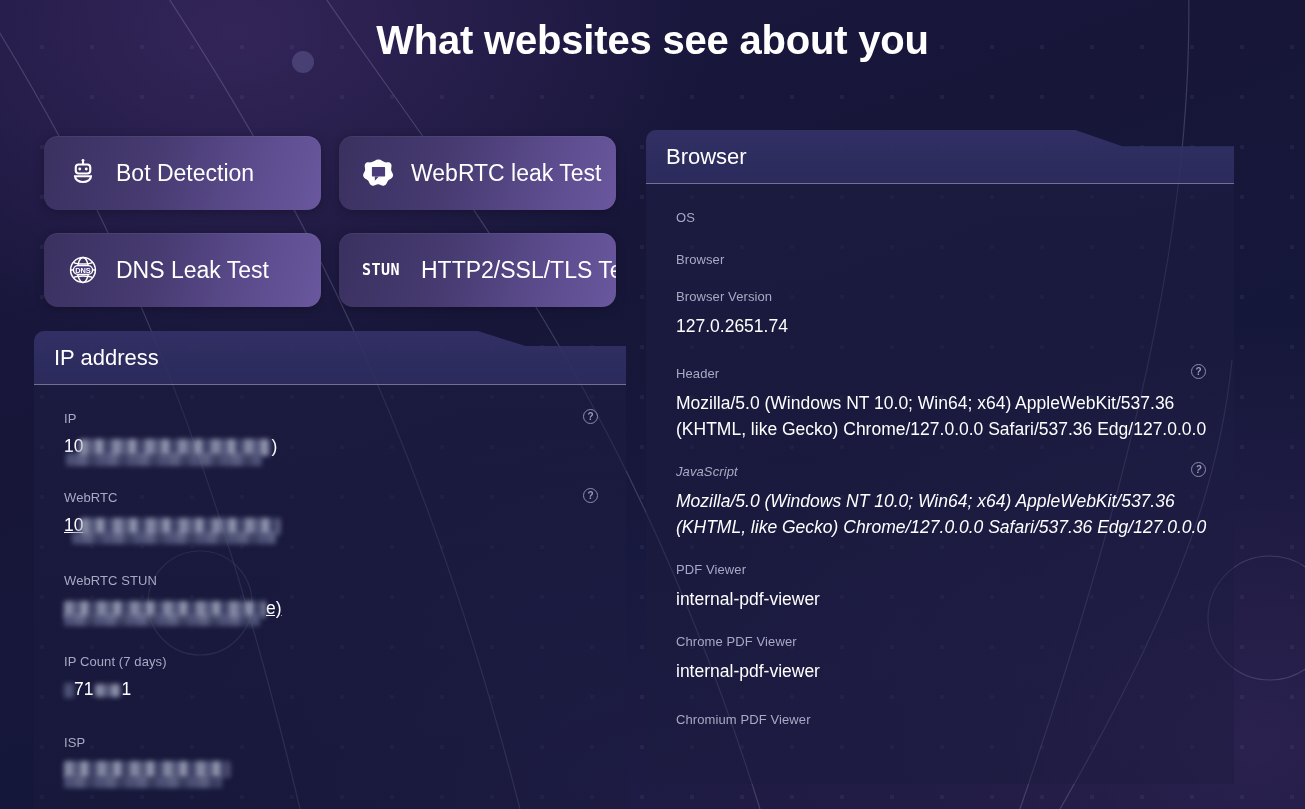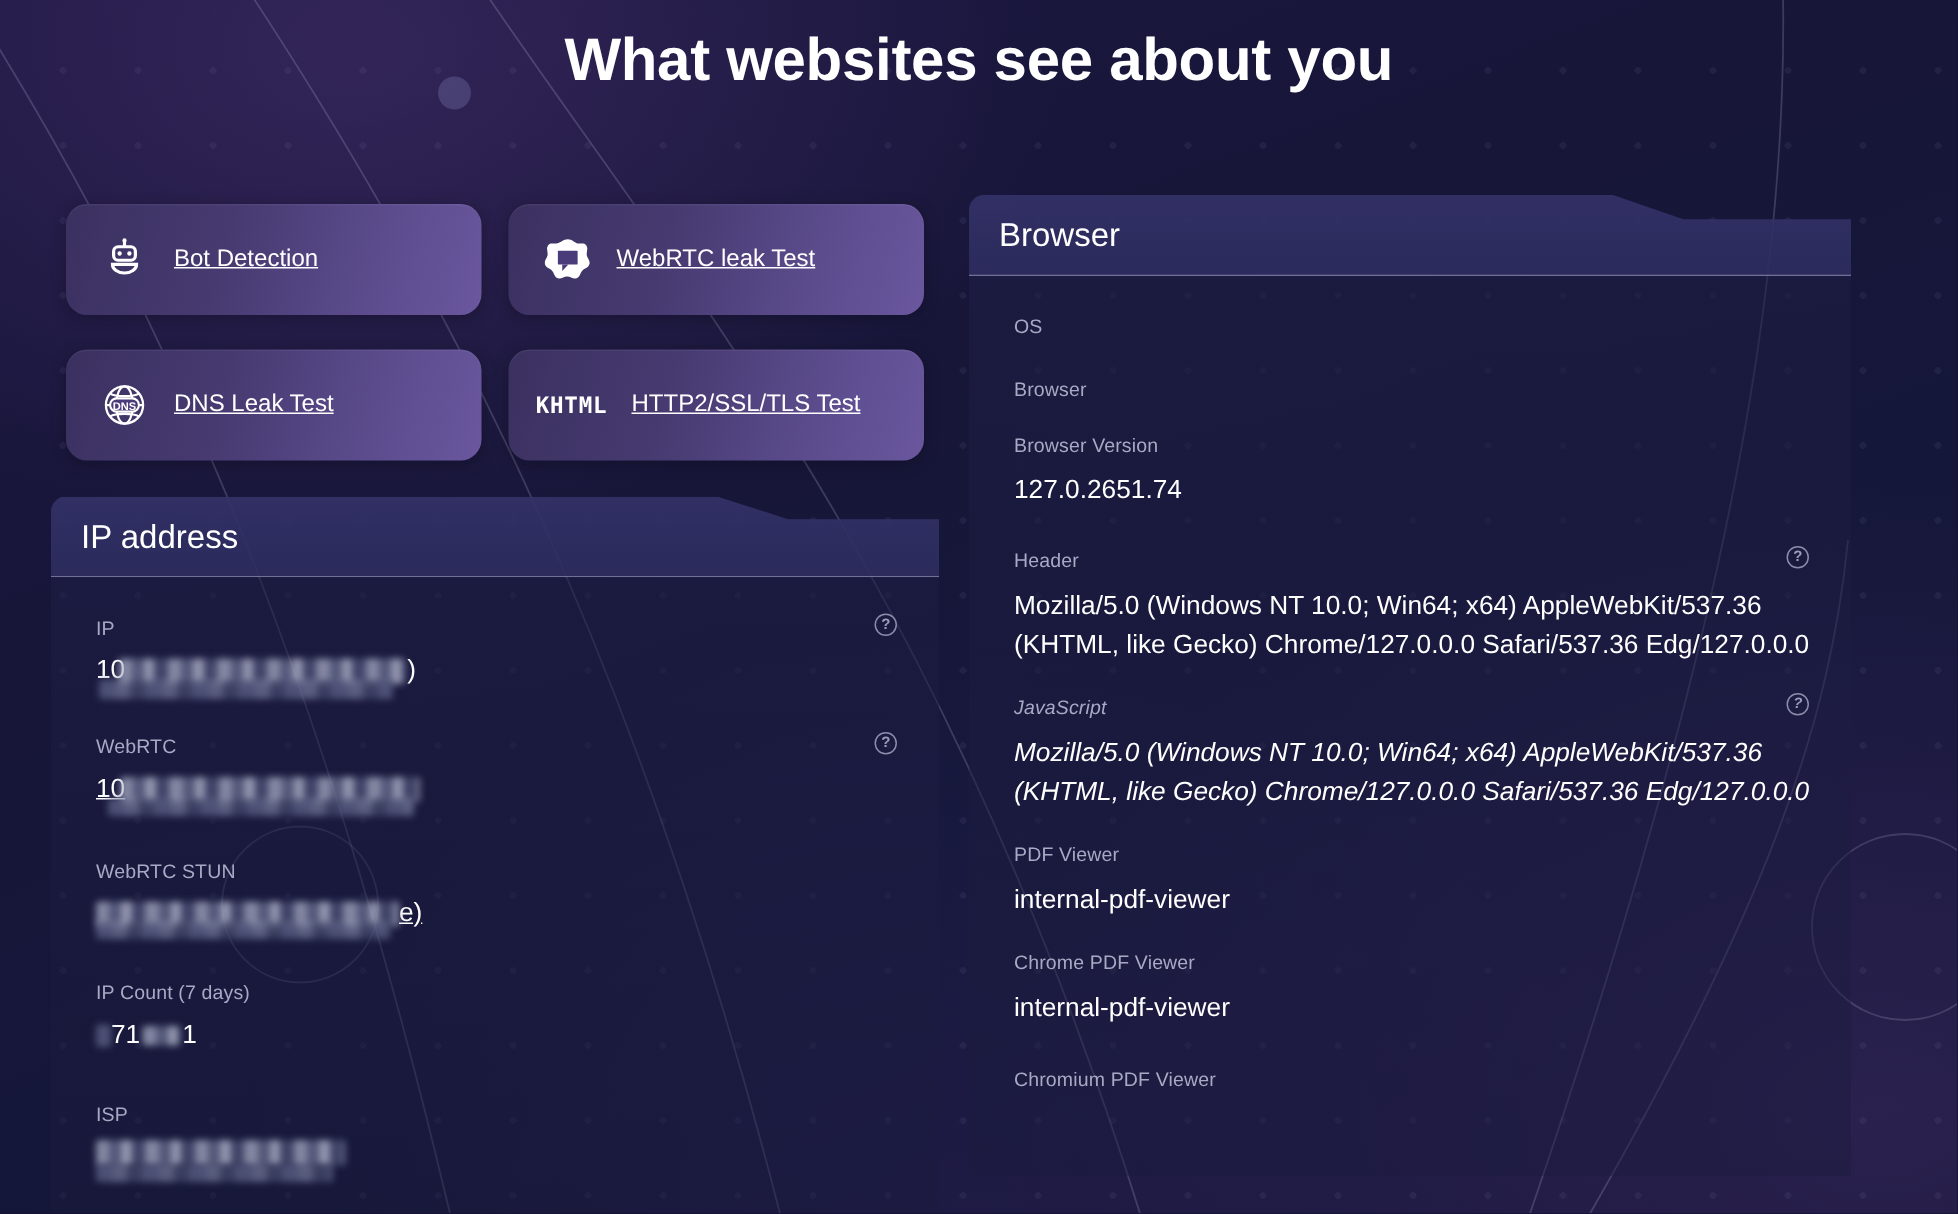--- a/index.html
+++ b/index.html
@@ -62,24 +62,23 @@
     gap: 16px;
     padding-left: 22px;
     cursor: pointer;
     overflow: hidden;
     background: linear-gradient(105deg, #3b3160 0%, #463a70 38%, #5b4b8c 72%, #6a579e 100%);
     box-shadow: 0 2px 10px rgba(0,0,0,0.25), inset 0 1px 0 rgba(255,255,255,0.05);
   }
   .tbtn.wide { padding-left: 18px; }
   .tbtn-label {
     color: #ffffff;
-    font-size: 16px;
+    font-size: 23px;
     font-weight: 500;
     white-space: nowrap;
-    text-decoration: underline;
   }
   .tbtn-icon {
     width: 34px; height: 34px;
     display: flex; align-items: center; justify-content: center;
     flex: 0 0 34px;
   }
   .tbtn-icon.http {
     color: #fff; font-size: 15px; font-weight: bold;
     font-family: "DejaVu Sans Mono", monospace;
     letter-spacing: 0.5px; width: 48px; flex: 0 0 48px;
@@ -228,21 +227,21 @@
           <path d="M6.4 8.4 C10 10.6, 22 10.6, 25.6 8.4"></path>
           <path d="M6.4 23.6 C10 21.4, 22 21.4, 25.6 23.6"></path>
           <rect x="6.4" y="11.6" width="19.2" height="8.8" rx="4.4" fill="#4a3c7a" stroke="#fff" stroke-width="1.4"></rect>
           <text x="16" y="19.1" font-size="7.4" font-family="Liberation Sans, sans-serif" font-weight="bold" fill="#ffffff" stroke="none" text-anchor="middle">DNS</text>
         </svg>
       </span>
       <span class="tbtn-label">DNS Leak Test</span>
     </div>
 
     <div class="tbtn wide">
-      <span class="tbtn-icon http">KHTML</span>
+      <span class="tbtn-icon http">STUN</span>
       <span class="tbtn-label">HTTP2/SSL/TLS Test</span>
     </div>
   </div>
 
   <div class="panel" style="left:34px; top:331px; width:592px; height:478px;">
     <div class="panel-head" style="width:592px; clip-path: polygon(0 0, 75% 0, 83% 28%, 100% 28%, 100% 100%, 0 100%);">
       <span class="panel-title">IP address</span>
     </div>
     <div class="panel-body ip">
 

